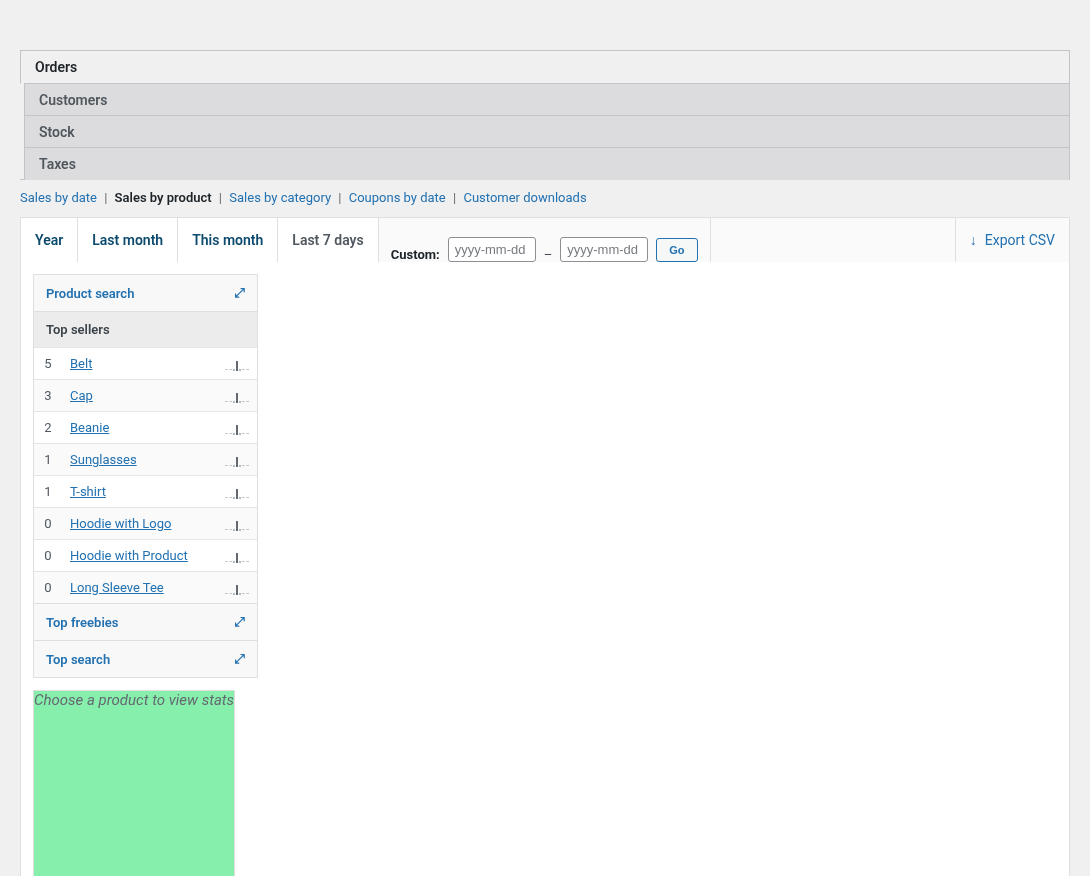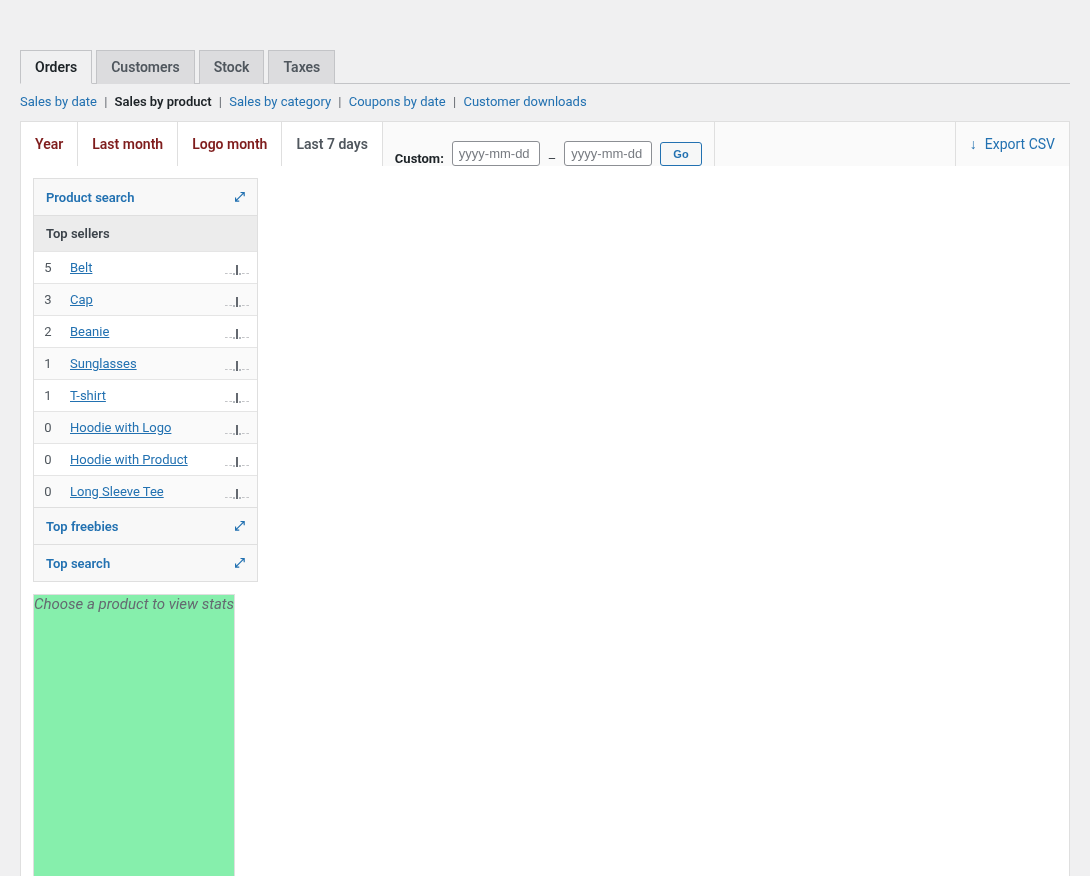--- a/index.html
+++ b/index.html
@@ -9,20 +9,21 @@
     background: #f0f0f1;
     color: #3c434a;
   }
   .wrap { padding: 20px; padding-top: 0; }
 
   
   .nav-tab-wrapper {
     margin-top: 50px;
     border-bottom: 1px solid #c3c4c7;
     display: flex;
+    flex-direction: column;
   }
   .nav-tab {
     border: 1px solid #c3c4c7;
     border-bottom: none;
     margin-left: 4px;
     margin-bottom: -1px;
     padding: 8px 14px;
     font-size: 14px;
     font-weight: 600;
     background: #dcdcde;
@@ -50,21 +51,21 @@
   .range-bar {
     display: flex;
     align-items: stretch;
     border: 1px solid #dfdfdf;
     border-bottom: none;
     background: #fff;
   }
   .range-tab {
     padding: 14px 14px;
     border-right: 1px solid #dfdfdf;
-    color: #7f1d1d;
+    color: #0c4a6e;
     font-weight: 600;
     font-size: 14px;
     cursor: pointer;
     background: #fff;
   }
   .range-tab.active {
     color: #50575e;
     background: #fff;
     box-shadow: 0 4px 0 #fff;
   }
@@ -190,21 +191,21 @@
     <a href="#">Sales by category</a>
     <span class="sep">|</span>
     <a href="#">Coupons by date</a>
     <span class="sep">|</span>
     <a href="#">Customer downloads</a>
   </div>
 
   <div class="range-bar">
     <div class="range-tab">Year</div>
     <div class="range-tab">Last month</div>
-    <div class="range-tab">Logo month</div>
+    <div class="range-tab">This month</div>
     <div class="range-tab active">Last 7 days</div>
     <div class="custom-area">
       <strong>Custom:</strong>
       <input class="date-input" placeholder="yyyy-mm-dd" style="">
       <span>–</span>
       <input class="date-input" placeholder="yyyy-mm-dd" style="">
       <button class="go-btn">Go</button>
     </div>
     <div class="spacer"></div>
     <div class="export">

